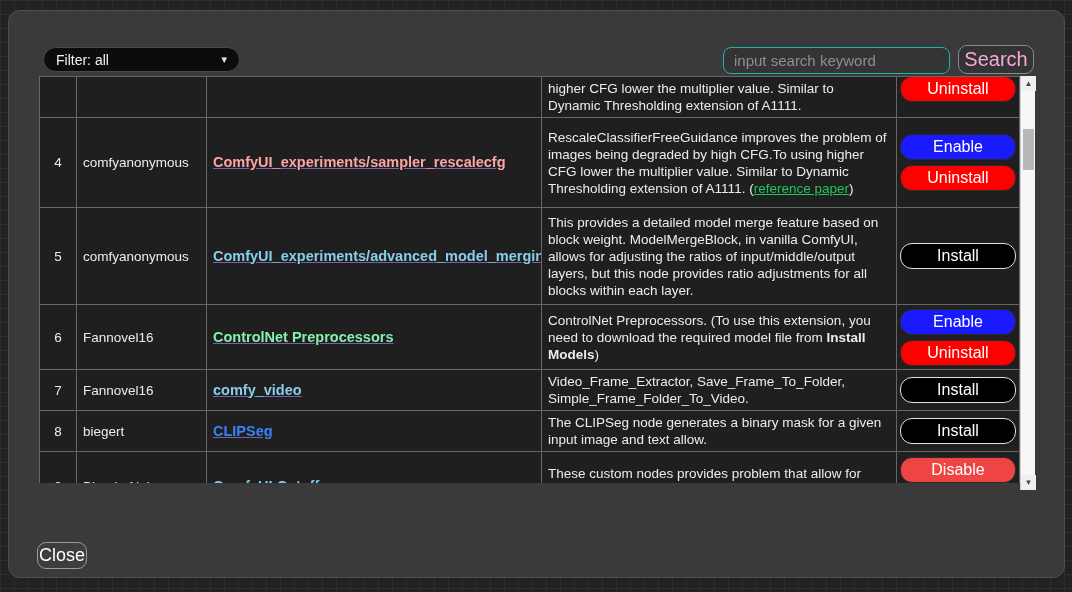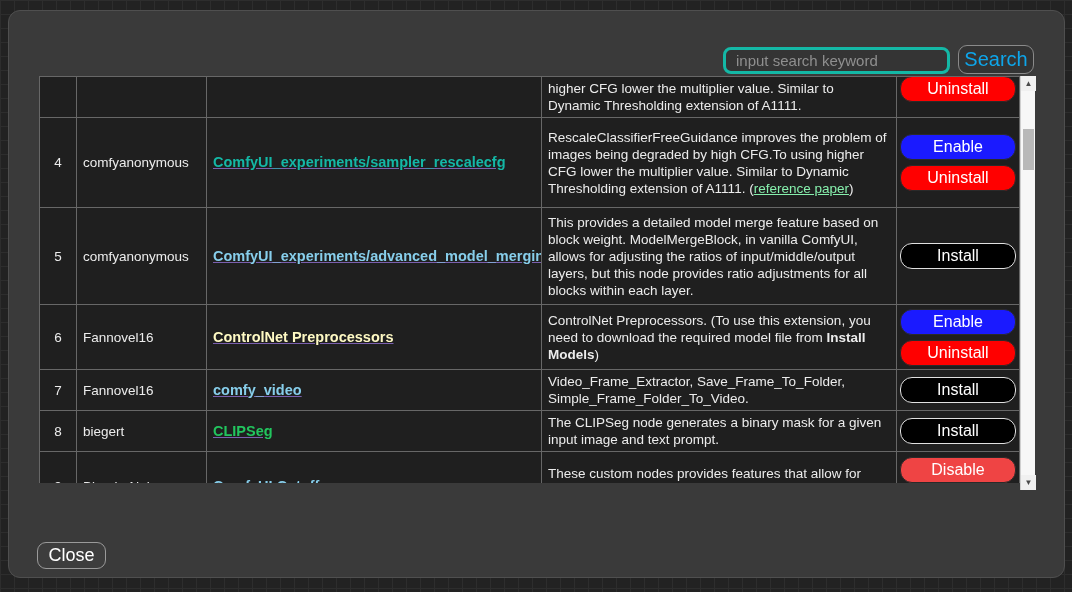--- a/index.html
+++ b/index.html
@@ -20,29 +20,29 @@
   
   .filter-select {
     position:absolute; left:34px; top:36px; width:197px; height:25px;
     background:#0c0c0c; border:1px solid #4a4a4a; border-radius:13px;
     color:#f0f0f0; font-size:14px; display:flex; align-items:center;
     padding:0 12px; cursor:pointer;
   }
   .filter-select .chev { margin-left:auto; font-size:11px; color:#e8e8e8; }
   .search-input {
     position:absolute; left:714px; top:36px; width:227px; height:27px;
-    background:#343434; border:3px solid #14b8a6; border-radius:8px;
+    background:#343434; border:1px solid #14b8a6; border-radius:8px;
     color:#e8e8e8; font-size:15px; padding:0 10px; outline:none;
     font-family:"Liberation Sans", sans-serif;
   }
   .search-input::placeholder { color:#8f8f8f; }
   .search-btn {
     position:absolute; left:949px; top:34px; width:76px; height:29px;
     background:#333333; border:1px solid #8a8a8a; border-radius:9px;
-    color:#0ea5e9; font-size:20px; line-height:26px; text-align:center;
+    color:#f9a8d4; font-size:20px; line-height:26px; text-align:center;
     cursor:pointer; font-family:"Liberation Sans", sans-serif;
   }
   
   .table-viewport {
     position:absolute; left:30px; top:65px; width:1002px; height:407px;
     overflow:hidden;
   }
   table.grid { width:980px; border-collapse:collapse; table-layout:fixed; }
   table.grid td {
     background:#1f1f1f; border:1px solid #676767;
@@ -87,31 +87,35 @@
     color:#4a4a4a; font-size:8px; line-height:15px; text-align:center; cursor:pointer;
   }
   .vscroll .arrow.up { top:0; }
   .vscroll .arrow.down { bottom:0; }
   .vscroll .thumb {
     position:absolute; left:2px; top:53px; width:11px; height:41px;
     background:#b8b8b8; cursor:pointer;
   }
   
   .close-btn {
-    position:absolute; left:28px; top:531px; width:69px; height:27px;
+    position:absolute; left:28px; top:531px; width:50px; height:27px;
     background:#3d3d3d; border:1px solid #9a9a9a; border-radius:9px;
     color:#ffffff; font-size:18px; line-height:24px; text-align:center;
     cursor:pointer; font-family:"Liberation Sans", sans-serif;
   }
 </style>
 </head>
 <body>
 
 <div class="dialog">
 
+  <div class="filter-select">
+    <span>Filter: all</span>
+    <span class="chev">▾</span>
+  </div>
 
   <input class="search-input" type="text" placeholder="input search keyword" style="">
 
   <div class="search-btn">Search</div>
 
   <div class="table-viewport">
     <table class="grid">
       <tbody id="rows-body">
           <tr class="rp-top">
             <td class="c-num"></td>
@@ -120,22 +124,22 @@
             <td class="c-desc"><span>higher CFG lower the multiplier value. Similar to Dynamic Thresholding extension of A1111.</span></td>
             <td class="c-btns">
               <div class="btn-stack">
                 <div class="act-btn uninstall" style="background-color: rgb(255, 0, 0);">Uninstall</div>
               </div>
             </td>
           </tr>
           <tr class="r-4">
             <td class="c-num">4</td>
             <td class="c-auth">comfyanonymous</td>
-            <td class="c-name"><a class="node-link" style="color: #14b8a6;">ComfyUI_experiments/sampler_rescalecfg</a></td>
-            <td class="c-desc"><span>RescaleClassifierFreeGuidance improves the problem of images being degraded by high CFG.To using higher CFG lower the multiplier value. Similar to Dynamic Thresholding extension of A1111. (</span><a class="ref-link" style="color: #86efac;">reference paper</a><span>)</span></td>
+            <td class="c-name"><a class="node-link" style="color: #fca5a5;">ComfyUI_experiments/sampler_rescalecfg</a></td>
+            <td class="c-desc"><span>RescaleClassifierFreeGuidance improves the problem of images being degraded by high CFG.To using higher CFG lower the multiplier value. Similar to Dynamic Thresholding extension of A1111. (</span><a class="ref-link" style="color: #22c55e;">reference paper</a><span>)</span></td>
             <td class="c-btns">
               <div class="btn-stack">
                 <div class="act-btn enable" style="background-color: rgb(26, 26, 255);">Enable</div>
                 <div class="act-btn uninstall" style="background-color: rgb(255, 0, 0);">Uninstall</div>
               </div>
             </td>
           </tr>
           <tr class="r-5">
             <td class="c-num">5</td>
             <td class="c-auth">comfyanonymous</td>
@@ -143,21 +147,21 @@
             <td class="c-desc"><span>This provides a detailed model merge feature based on block weight. ModelMergeBlock, in vanilla ComfyUI, allows for adjusting the ratios of input/middle/output layers, but this node provides ratio adjustments for all blocks within each layer.</span></td>
             <td class="c-btns">
               <div class="btn-stack">
                 <div class="act-btn install" style="background-color: rgb(0, 0, 0);">Install</div>
               </div>
             </td>
           </tr>
           <tr class="r-6">
             <td class="c-num">6</td>
             <td class="c-auth">Fannovel16</td>
-            <td class="c-name"><a class="node-link" style="color: #fef9c3;">ControlNet Preprocessors</a></td>
+            <td class="c-name"><a class="node-link" style="color: #86efac;">ControlNet Preprocessors</a></td>
             <td class="c-desc"><span>ControlNet Preprocessors. (To use this extension, you need to download the required model file from </span><b>Install Models</b><span>)</span></td>
             <td class="c-btns">
               <div class="btn-stack">
                 <div class="act-btn enable" style="background-color: rgb(26, 26, 255);">Enable</div>
                 <div class="act-btn uninstall" style="background-color: rgb(255, 0, 0);">Uninstall</div>
               </div>
             </td>
           </tr>
           <tr class="r-7">
             <td class="c-num">7</td>
@@ -166,33 +170,33 @@
             <td class="c-desc"><span>Video_Frame_Extractor, Save_Frame_To_Folder, Simple_Frame_Folder_To_Video.</span></td>
             <td class="c-btns">
               <div class="btn-stack">
                 <div class="act-btn install" style="background-color: rgb(0, 0, 0);">Install</div>
               </div>
             </td>
           </tr>
           <tr class="r-8">
             <td class="c-num">8</td>
             <td class="c-auth">biegert</td>
-            <td class="c-name"><a class="node-link" style="color: #22c55e;">CLIPSeg</a></td>
-            <td class="c-desc"><span>The CLIPSeg node generates a binary mask for a given input image and text prompt.</span></td>
+            <td class="c-name"><a class="node-link" style="color: #3b82f6;">CLIPSeg</a></td>
+            <td class="c-desc"><span>The CLIPSeg node generates a binary mask for a given input image and text allow.</span></td>
             <td class="c-btns">
               <div class="btn-stack">
                 <div class="act-btn install" style="background-color: rgb(0, 0, 0);">Install</div>
               </div>
             </td>
           </tr>
           <tr class="rp-bot">
             <td class="c-num">9</td>
             <td class="c-auth">BlenderNeko</td>
             <td class="c-name"><a class="node-link" style="color: rgb(135, 206, 235);">ComfyUI Cutoff</a></td>
-            <td class="c-desc"><span>These custom nodes provides features that allow for</span></td>
+            <td class="c-desc"><span>These custom nodes provides problem that allow for</span></td>
             <td class="c-btns">
               <div class="btn-stack">
                 <div class="act-btn disable" style="background-color: #ef4444;">Disable</div>
               </div>
             </td>
           </tr>
         </tbody>
     </table>
   </div>
 

